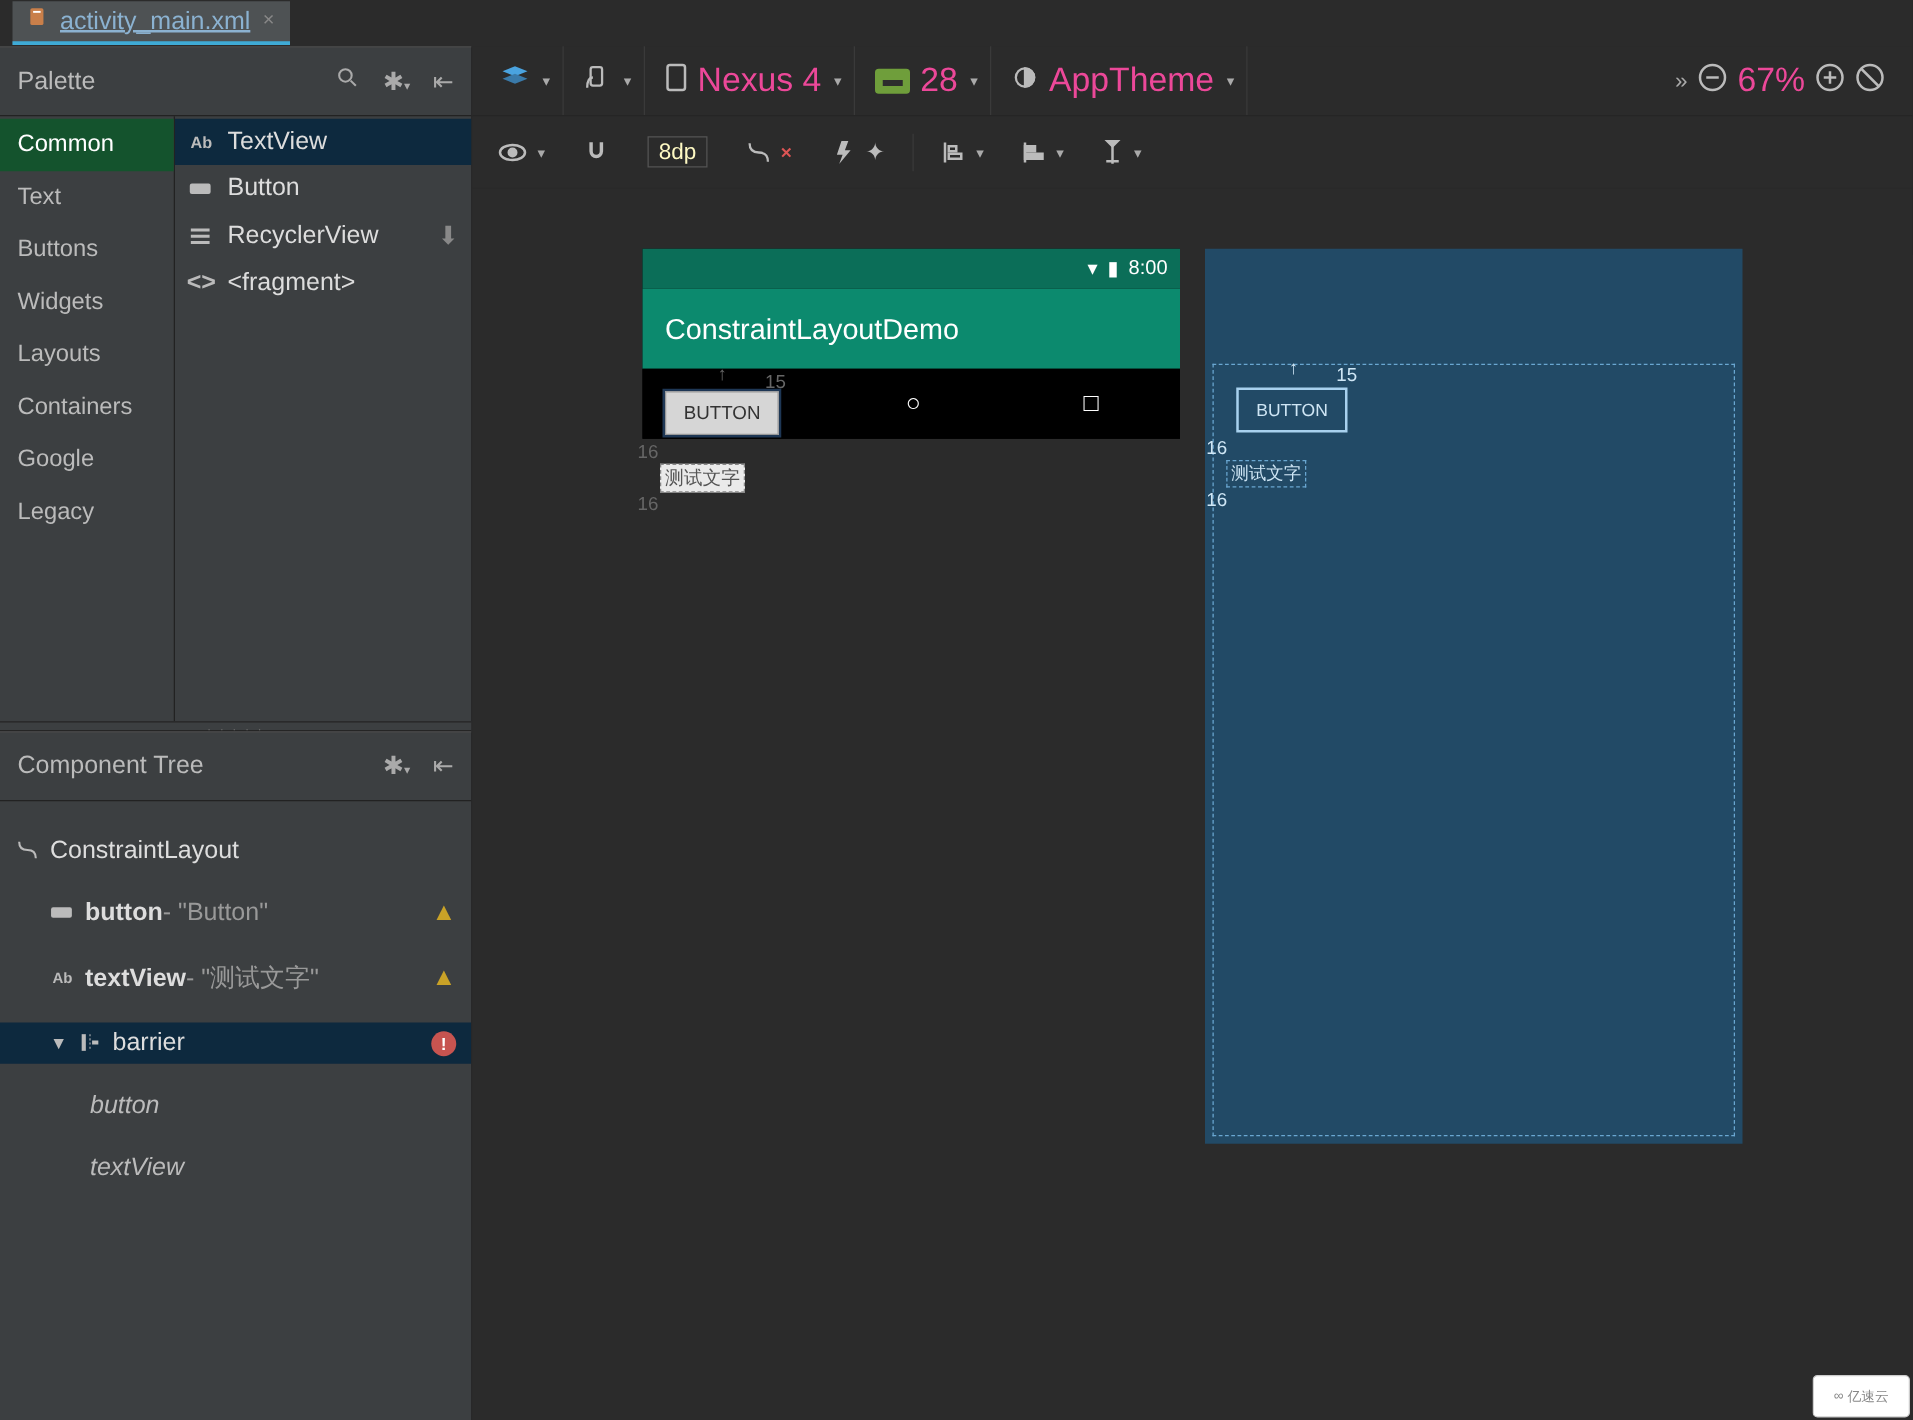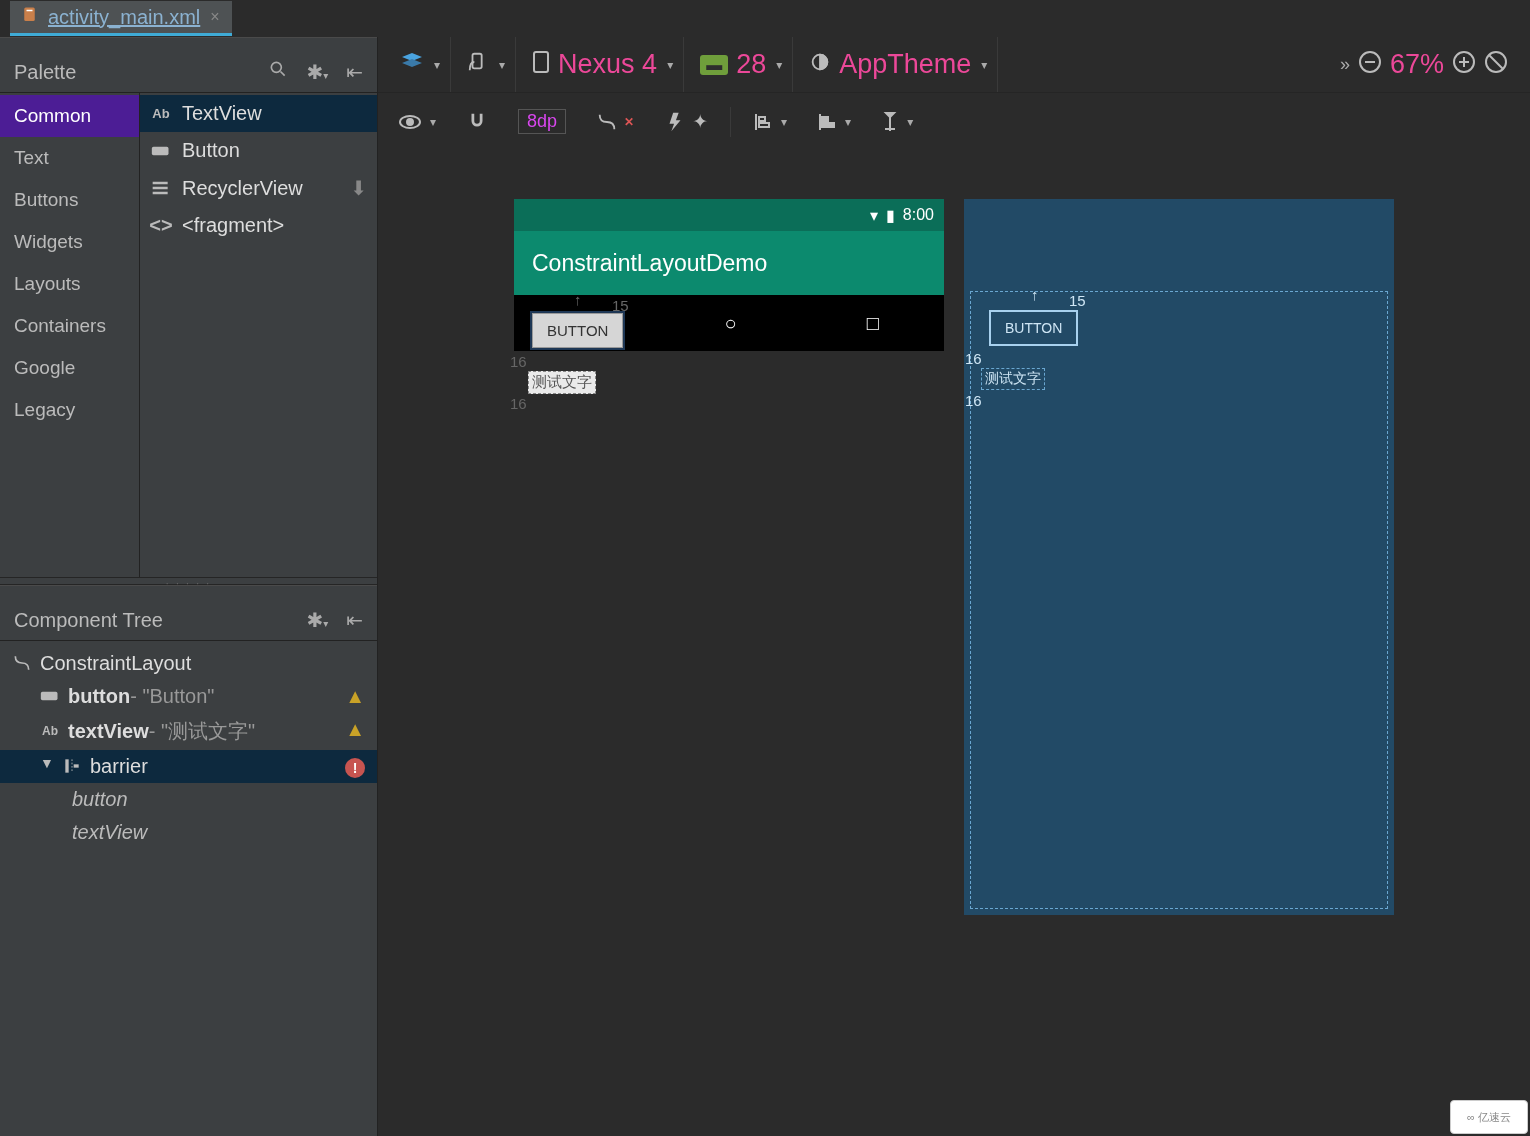--- a/index.html
+++ b/index.html
@@ -10,40 +10,40 @@
   .tab { display: flex; align-items: center; background: #4e5254; padding: 6px 12px; height: 35px; border-bottom: 3px solid #3fabd6; }
   .tab-icon svg { width: 18px; height: 18px; margin-right: 8px; }
   .tab-name { color: #8bb2d1; font-size: 20px; text-decoration: underline; }
   .tab-close { margin-left: 10px; color: #888; font-size: 16px; }
   
   .layout-row { display: flex; height: calc(100% - 37px); }
   
   
   .left-col { width: 378px; display: flex; flex-direction: column; background: #3c3f41; border-right: 1px solid #222; }
   
-  .panel-header { display: flex; align-items: flex-end; justify-content: space-between; padding: 8px 14px; height: 56px; border-top: 1px solid #4a4a4a; border-bottom: 1px solid #222; }
+  .panel-header { display: flex; align-items: center; justify-content: space-between; padding: 8px 14px; height: 56px; border-top: 1px solid #4a4a4a; border-bottom: 1px solid #222; }
   .panel-title { color: #bbbbbb; font-size: 20px; }
   .panel-tools { display: flex; align-items: center; gap: 18px; }
   .tool-icon { color: #aaa; font-size: 20px; }
   
   .palette-body { display: flex; flex: 1; min-height: 0; }
   .cat-list { width: 140px; border-right: 1px solid #222; padding-top: 2px; }
   .cat-item { padding: 10px 14px; color: #bbbbbb; font-size: 19px; }
-  .cat-item.active { background: #4c1d95; color: #fff; }
+  .cat-item.active { background: #14532d; color: #fff; }
   
   .widget-list { flex: 1; padding-top: 2px; }
   .w-item { display: flex; align-items: center; padding: 7px 10px; font-size: 20px; color: #ddd; gap: 10px; }
   .w-item.active { background: #0d293e; }
   .w-icon { width: 22px; height: 20px; display: inline-flex; align-items: center; justify-content: center; }
   .w-item .dl { margin-left: auto; color: #888; }
   
   .splitter { height: 8px; background: #3c3f41; text-align: center; color: #666; font-size: 10px; letter-spacing: 2px; border-top: 1px solid #252525; border-bottom: 1px solid #252525;}
   
   .tree-body { flex: 1; overflow: auto; padding: 6px 0; }
-  .tree-row { display: flex; padding: 5px 12px; font-size: 20px; color: #ddd; gap: 8px; }
+  .tree-row { display: flex; align-items: center; padding: 5px 12px; font-size: 20px; color: #ddd; gap: 8px; margin-top: 17px; }
   .tree-row.sel { background: #0d293e; }
   .indent-1 { padding-left: 40px; }
   .indent-2 { padding-left: 72px; }
   .disclosure { color: #bbb; font-size: 14px; width: 14px; display: inline-block; }
   .t-icon { width: 20px; display: inline-flex; align-items:center; justify-content:center; font-size:14px;}
   .tree-row .small { color: #999; font-weight: normal; }
   .warn-icon { margin-left: auto; }
   .warn-tri { color: #c9a227; }
   .err-circ { background: #c75450; color: #fff; border-radius: 50%; width: 20px; height: 20px; font-size: 14px; display: inline-flex; align-items:center; justify-content:center; font-weight:bold;}
   .italic { font-style: italic; color: #bbb; }
@@ -53,21 +53,21 @@
   .toolbar { display: flex; align-items: center; height: 56px; border-bottom: 1px solid #252525; padding: 0 12px; gap: 6px; }
   .tb-group { display: flex; align-items: center; gap: 8px; padding: 0 10px; border-right: 1px solid #3a3a3a; height: 100%; }
   .tb-group:last-child { border-right: none; margin-left: auto; }
   .tb-icon { color: #aaa; font-size: 18px; }
   .tb-label { color: #ec4899; font-size: 27px; }
   .tb-drop { color: #aaa; font-size: 12px; margin-left: 2px; }
   .android-badge { background: #6f9e3b; color:#2d2d2d; border-radius: 3px; padding: 1px 6px; font-size: 16px; font-weight: bold; }
   
   .toolbar2 { display:flex; align-items:center; height: 58px; border-bottom: 1px solid #2b2b2b; padding: 0 12px; gap: 14px;}
   .tb2-item { color:#aaa; display:flex; align-items:center; gap:6px; padding: 0 8px; }
-  .dp-box { border: 1px solid #555; padding: 1px 8px; color:#d946ef; font-size: 18px;}
+  .dp-box { border: 1px solid #555; padding: 1px 8px; color:#fef9c3; font-size: 18px;}
   
   .canvas-area { flex:1; display:flex; gap: 20px; padding: 48px 20px 20px; align-items:flex-start; justify-content:center; background:#2b2b2b; overflow:hidden;}
   
   
   .device { width: 430px; background: #000; display:flex; flex-direction:column; }
   .statusbar { height: 32px; background:#0b6e58; color:#fff; display:flex; justify-content:flex-end; align-items:center; padding: 0 10px; gap:8px; font-size:16px; }
   .appbar { height: 64px; background:#0c8a6e; color:#fff; display:flex; align-items:center; padding: 0 18px; font-size: 23px; font-weight: 500;}
   .screen { flex:1; background:#fefefe; height: 560px; position:relative; }
   .margin-line-v { position:absolute; top:0; bottom:0; left:12px; border-left: 1px dashed #6a6aff; }
   .btn-android { position:absolute; left:18px; top:18px; background:#d6d6d6; border: 1px solid #999; padding: 8px 14px; font-size: 15px; font-weight:500; color:#333; box-shadow: 0 0 0 2px #5aa6ff55; }

